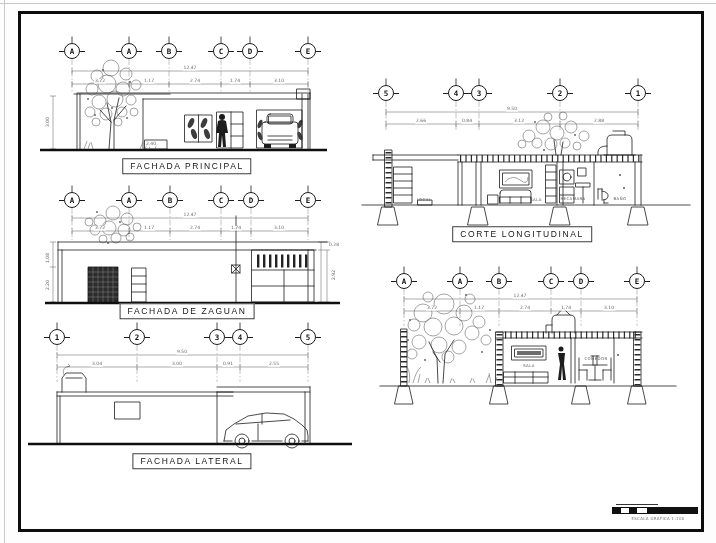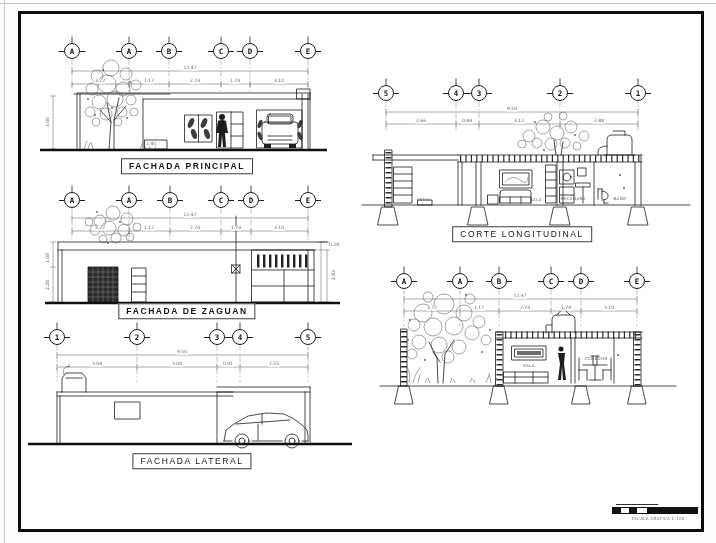--- a/index.html
+++ b/index.html
@@ -453,22 +453,22 @@
       <div class="dim" style="left: 479px; top: 308px;">1.17</div>
       <div class="dim" style="left: 525px; top: 308px;">2.74</div>
       <div class="dim" style="left: 566px; top: 308px;">1.74</div>
       <div class="dim" style="left: 609px; top: 308px;">3.10</div>
     </div>
   <div class="overlay">
       <div class="room" style="left: 529px; top: 366px;">SALA</div>
       <div class="room" style="left: 596px; top: 359px;">COMEDOR</div>
     </div>
 
-  <div class="view-title" style="left:187px;top:166px;font-weight:bold;">FACHADA PRINCIPAL</div>
-  <div class="view-title" style="left:187px;top:311px;font-weight:bold;">FACHADA DE ZAGUAN</div>
+  <div class="view-title" style="left:187px;top:166px;">FACHADA PRINCIPAL</div>
+  <div class="view-title" style="left:187px;top:311px;">FACHADA DE ZAGUAN</div>
   <div class="view-title" style="left:192px;top:461px;">FACHADA LATERAL</div>
   <div class="view-title" style="left:522px;top:234px;">CORTE LONGITUDINAL</div>
 
   <div class="scalebar">
     <div class="sb-top"></div>
     <div class="sb-bar">
       <div class="sb-seg" style="width:8px;background:#111;"></div>
       <div class="sb-seg" style="width:8px;background:#fff;"></div>
       <div class="sb-seg" style="width:8px;background:#111;"></div>
       <div class="sb-seg" style="width:10px;background:#fff;"></div>

